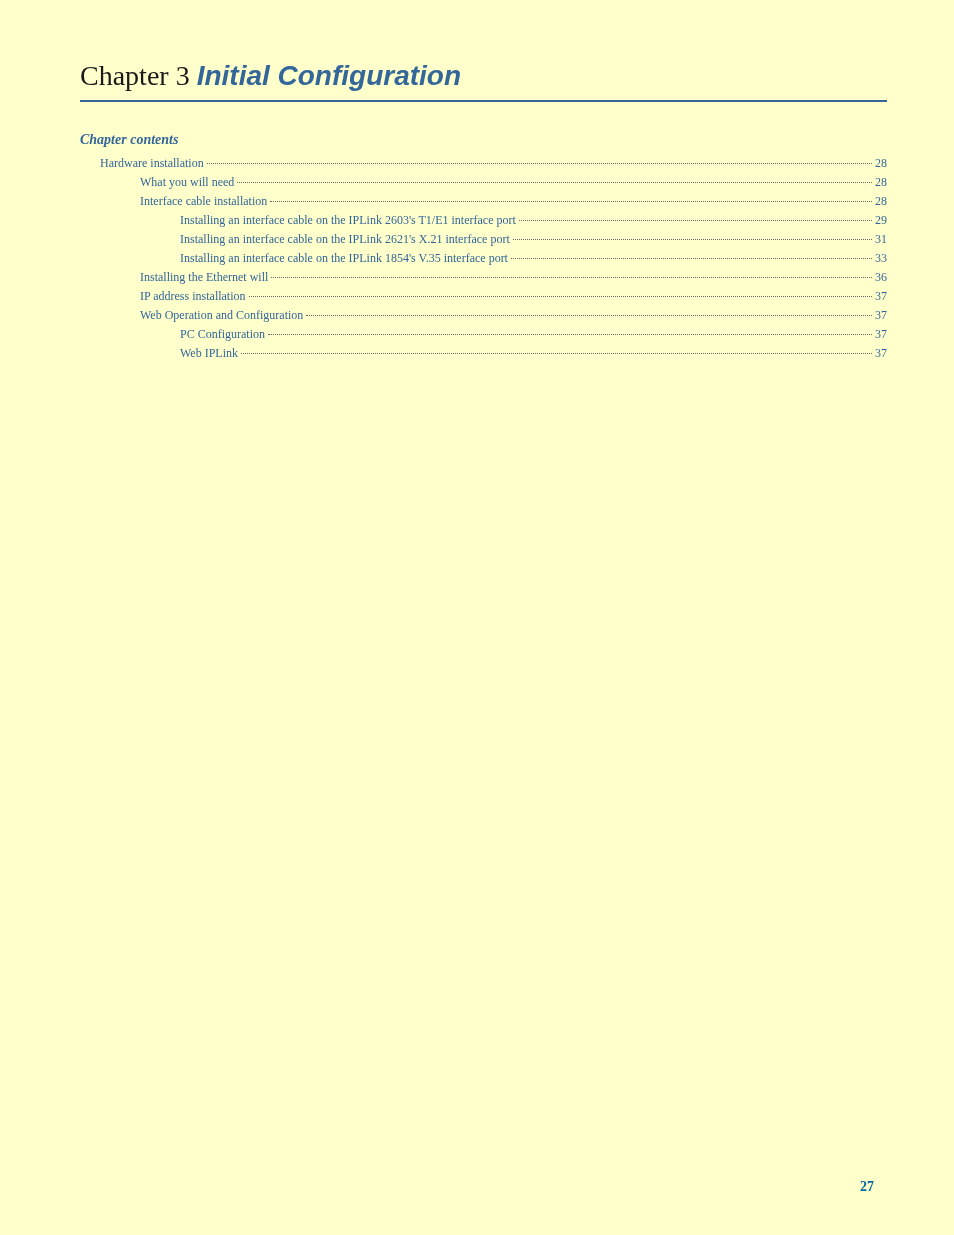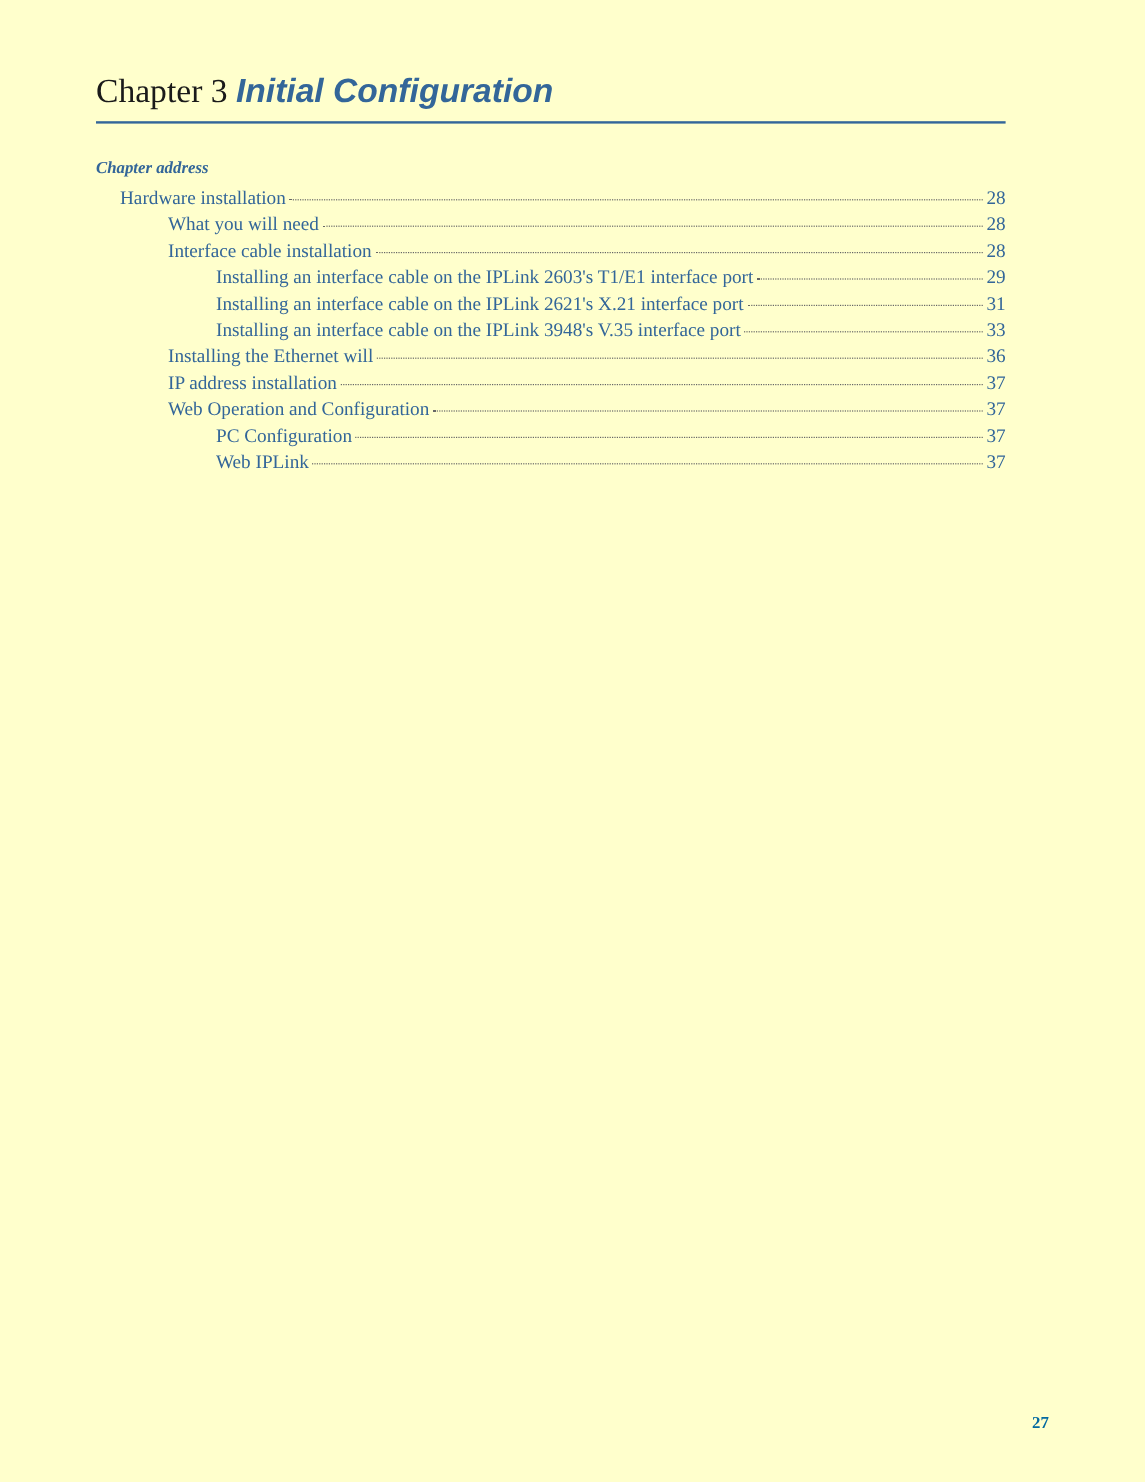--- a/index.html
+++ b/index.html
@@ -10,21 +10,21 @@
 
     body {
       background-color: #ffffcc;
       font-family: Georgia, 'Times New Roman', serif;
       width: 954px;
       min-height: 1235px;
       position: relative;
     }
 
     .page-container {
-      padding: 60px 116px 60px 80px;
+      padding: 60px 67px 60px 80px;
       position: relative;
       min-height: 1235px;
     }
 
     .chapter-heading {
       border-bottom: 2px solid #336699;
       padding-bottom: 8px;
       margin-bottom: 30px;
     }
 
@@ -57,21 +57,21 @@
     }
 
     .toc-container {
       margin-top: 10px;
     }
 
     .toc-entry {
       display: flex;
       align-items: baseline;
       margin-bottom: 4px;
-      font-size: 16px;
+      font-size: 12px;
     }
 
     .toc-entry .toc-label {
       color: #336699;
       text-decoration: none;
       white-space: nowrap;
     }
 
     .toc-entry .toc-dots {
       flex: 1;
@@ -115,21 +115,21 @@
 
 <div class="page-container">
 
   <div class="chapter-heading">
     <h1 class="chapter-heading-text">
       <span class="chapter-word">Chapter 3 </span><span class="chapter-title">Initial Configuration</span>
     </h1>
   </div>
 
   <div class="toc-container">
-    <div class="chapter-contents-heading">Chapter address</div>
+    <div class="chapter-contents-heading">Chapter contents</div>
 
     <div id="toc-entries">
     <div class="toc-entry indent-1">
           <span class="toc-label">Hardware installation</span>
           <span class="toc-dots"></span>
           <span class="toc-page">28</span>
         </div>
         <div class="toc-entry indent-2">
           <span class="toc-label">What you will need</span>
           <span class="toc-dots"></span>
@@ -144,21 +144,21 @@
           <span class="toc-label">Installing an interface cable on the IPLink 2603's T1/E1 interface port</span>
           <span class="toc-dots"></span>
           <span class="toc-page">29</span>
         </div>
         <div class="toc-entry indent-3">
           <span class="toc-label">Installing an interface cable on the IPLink 2621's X.21 interface port</span>
           <span class="toc-dots"></span>
           <span class="toc-page">31</span>
         </div>
         <div class="toc-entry indent-3">
-          <span class="toc-label">Installing an interface cable on the IPLink 3948's V.35 interface port</span>
+          <span class="toc-label">Installing an interface cable on the IPLink 1854's V.35 interface port</span>
           <span class="toc-dots"></span>
           <span class="toc-page">33</span>
         </div>
         <div class="toc-entry indent-2">
           <span class="toc-label">Installing the Ethernet will</span>
           <span class="toc-dots"></span>
           <span class="toc-page">36</span>
         </div>
         <div class="toc-entry indent-2">
           <span class="toc-label">IP address installation</span>

